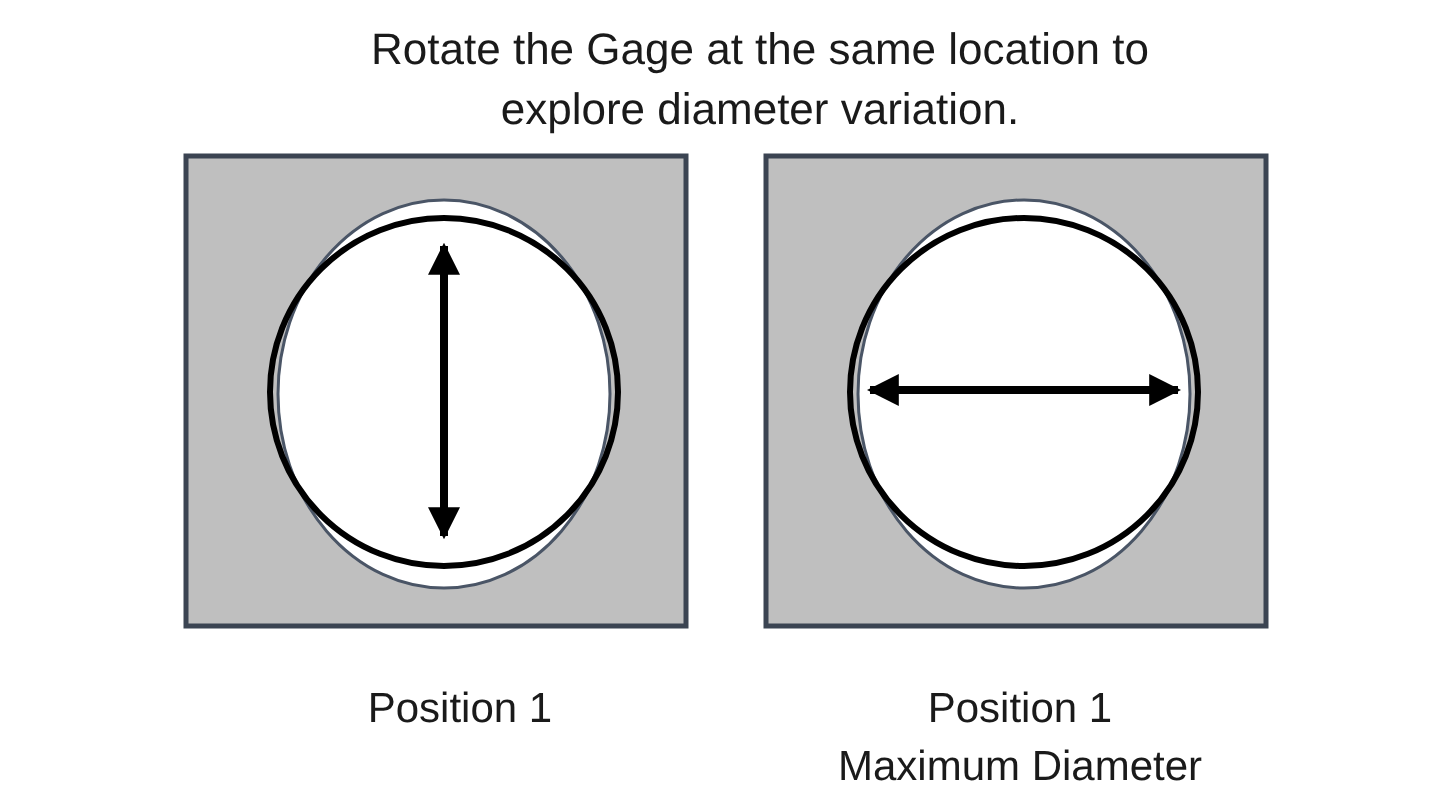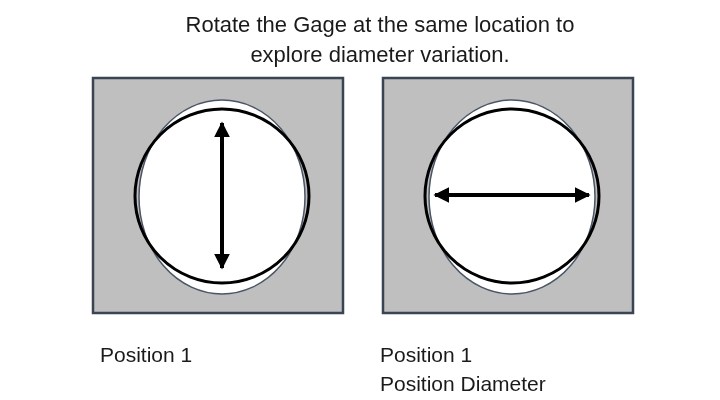--- a/index.html
+++ b/index.html
@@ -2,21 +2,21 @@
 <html><head>
   <meta charset="utf-8">
   <style>
     html, body { margin: 0; padding: 0; background: #ffffff; }
     body { width: 720px; height: 400px; position: relative; overflow: hidden;
            font-family: "Liberation Sans", "DejaVu Sans", sans-serif; color: #1a1a1a; }
     .title { position: absolute; left: 0; top: 10px; width: 760px; text-align: center;
              font-size: 22px; line-height: 30px; }
     .title div { white-space: nowrap; }
     .diagram { position: absolute; left: 0; top: 0; }
-    .caption { position: absolute; top: 340px; font-size: 21px; line-height: 29px; }
+    .caption { position: absolute; top: 340px; text-align: center; font-size: 21px; line-height: 29px; }
     .caption div { white-space: nowrap; }
     #cap-left { left: 100px; width: 260px; }
     #cap-right { left: 380px; width: 260px; }
   </style>
 </head>
 <body>
 
 <div class="title">
   <div>Rotate the Gage at the same location to</div>
   <div>explore diameter variation.</div>
@@ -43,14 +43,14 @@
     <line x1="435" y1="195" x2="589" y2="195" stroke="#000" stroke-width="4" marker-start="url(#ah)" marker-end="url(#ah)"></line>
   </g>
 </svg>
 
 <div class="caption" id="cap-left">
   <div>Position 1</div>
 </div>
 
 <div class="caption" id="cap-right">
   <div>Position 1</div>
-  <div>Position Diameter</div>
+  <div>Maximum Diameter</div>
 </div>
 
 </body></html>

